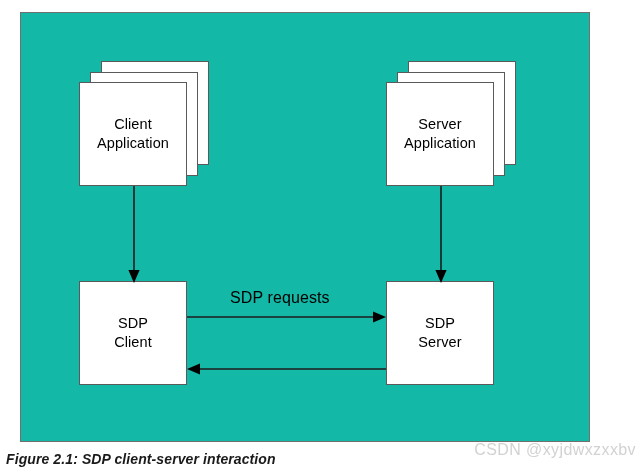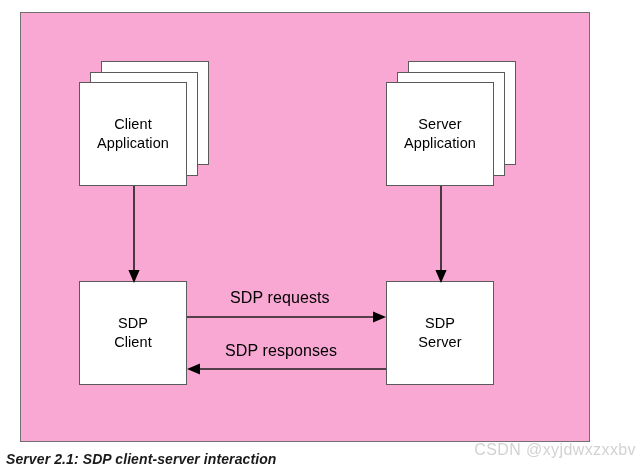--- a/index.html
+++ b/index.html
@@ -17,21 +17,21 @@
   }
 
   
   #figure-frame {
     position: absolute;
     left: 20px;
     top: 12px;
     width: 570px;
     height: 430px;
     border: 1.5px solid #707070;
-    background: #f9a8d4;
+    background: #14b8a6;
     box-sizing: border-box;
     padding-left: 40px;
   }
 
   
   .box {
     position: absolute;
     box-sizing: border-box;
     border: 1.5px solid #5a5a5a;
     background: #ffffff;
@@ -176,19 +176,18 @@
   <svg class="arrow-svg" style="left:166px; top:296px;" width="199" height="16" viewBox="0 0 199 16">
     <line class="arrow-line" x1="0" y1="8" x2="187" y2="8"></line>
     <polygon class="arrow-head" points="199,8 186,2.4 186,13.6"></polygon>
   </svg>
   <div class="edge-label" style="left:209px; top:276px;">SDP requests</div>
 
   <svg class="arrow-svg" style="left:166px; top:348px;" width="199" height="16" viewBox="0 0 199 16">
     <line class="arrow-line" x1="12" y1="8" x2="199" y2="8"></line>
     <polygon class="arrow-head" points="0,8 13,2.4 13,13.6"></polygon>
   </svg>
-  <div class="edge-label" style="left:204px; top:329px;">SDP responses</div>
 
 </div>
 
-<div id="figure-caption">Server 2.1:  SDP client-server interaction</div>
+<div id="figure-caption">Figure 2.1:  SDP client-server interaction</div>
 
 <div id="watermark">CSDN @xyjdwxzxxbv</div>
 
 </body></html>

